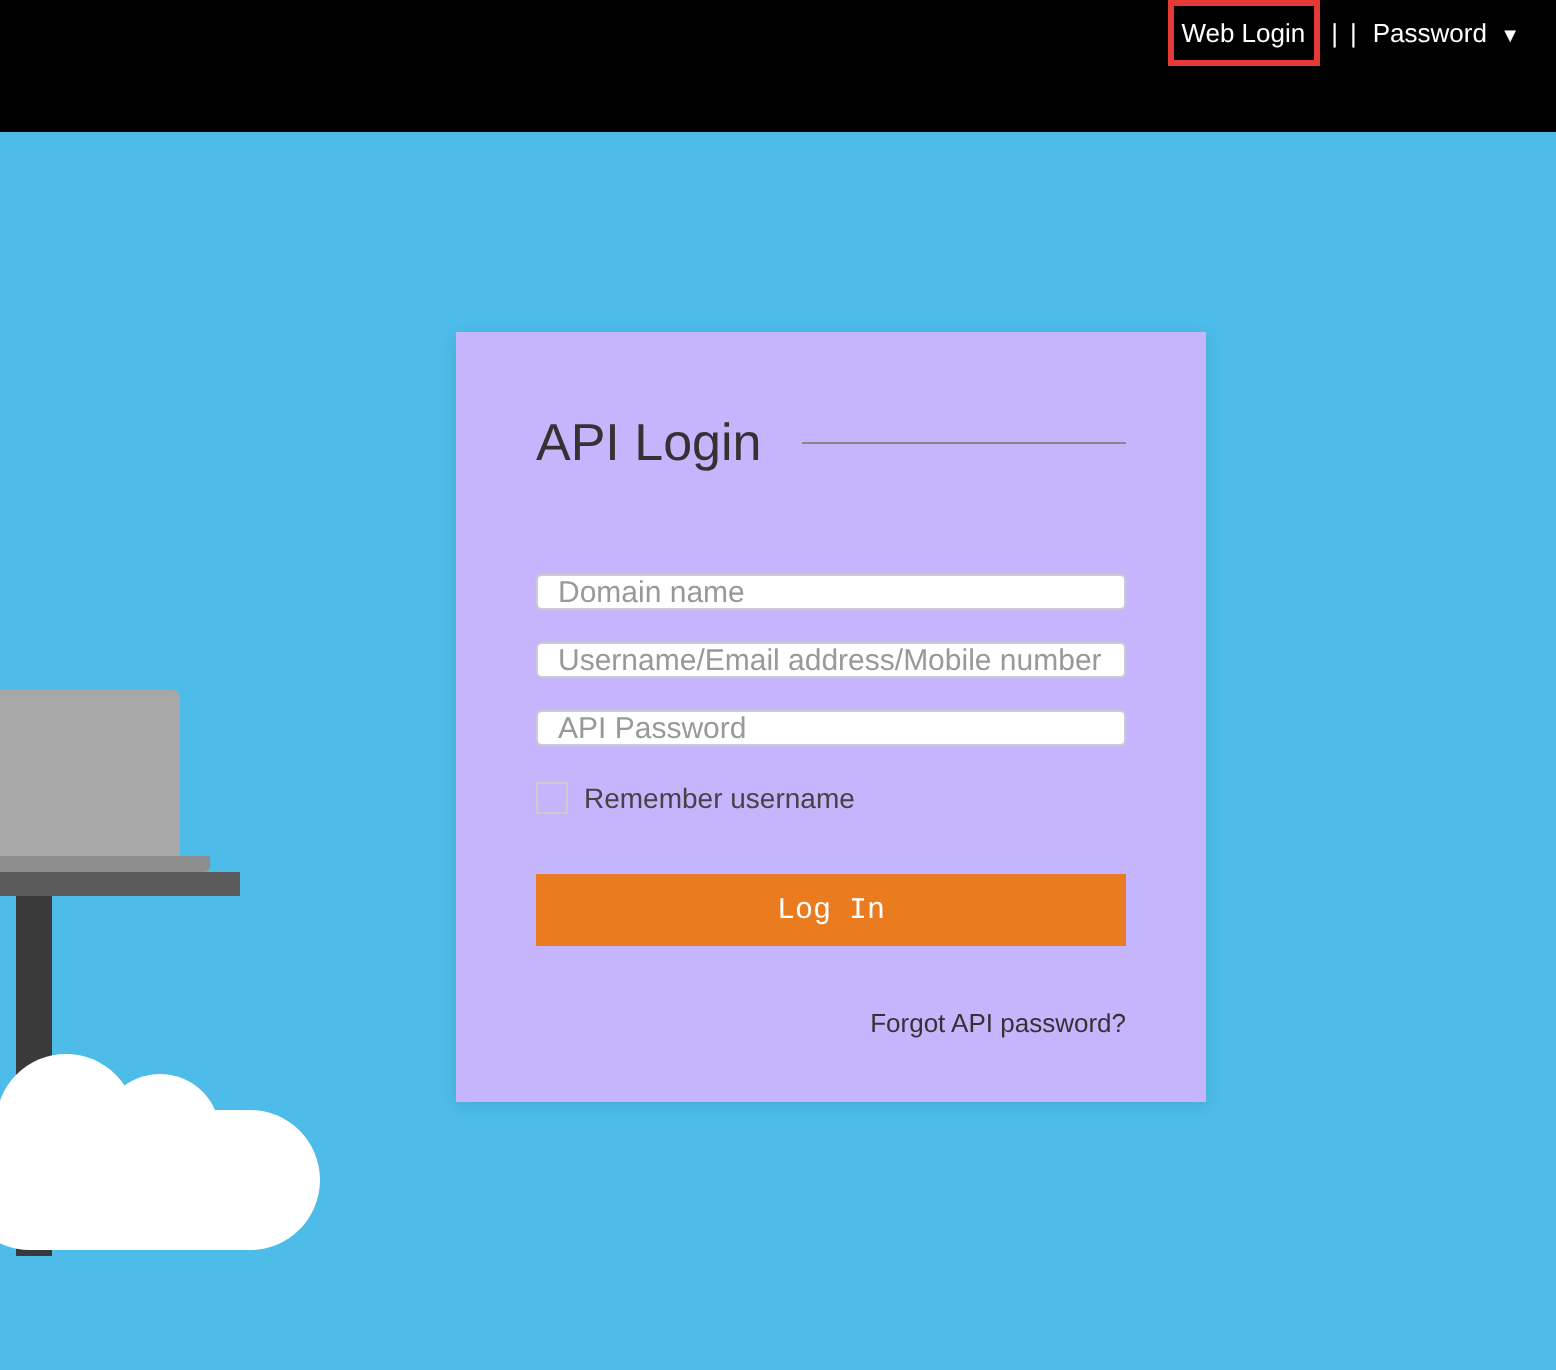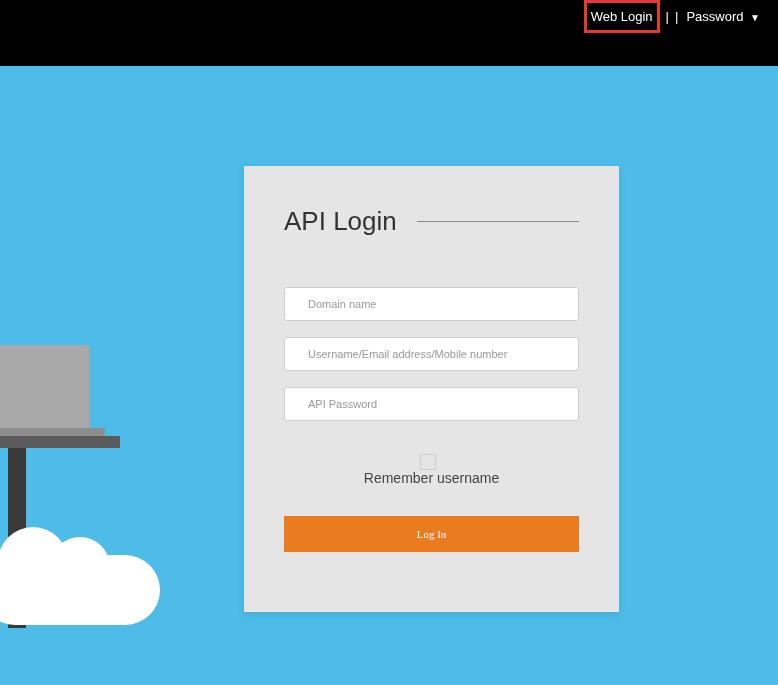--- a/index.html
+++ b/index.html
@@ -106,24 +106,24 @@
       left: 70px;
       top: -18px;
       width: 60px;
       height: 60px;
       background: #fff;
       border-radius: 50%;
     }
     
     .login-card {
       position: absolute;
-      left: 244px;
+      left: 228px;
       top: 100px;
       width: 375px;
-      background: #e5e5e5;
+      background: #c4b5fd;
       padding: 40px 40px 30px 40px;
       box-shadow: 0 2px 8px rgba(0,0,0,0.1);
     }
     
     .card-header {
       display: flex;
       align-items: center;
       margin-bottom: 50px;
     }
     .card-title {
@@ -133,57 +133,56 @@
       margin-right: 20px;
     }
     .title-line {
       flex: 1;
       height: 1px;
       background: #888;
     }
     
     .form-input {
       width: 100%;
-      height: 34px;
+      height: 18px;
       border: 1px solid #ccc;
       border-radius: 3px;
-      padding: 0 23px;
-      font-size: 11px;
+      padding: 0 10px;
+      font-size: 15px;
       color: #333;
       margin-bottom: 16px;
     }
     .form-input::placeholder { color: #999; }
     
     .remember-row {
       display: flex;
       align-items: center;
-      margin-top: 17px;
+      margin-top: 2px;
       margin-bottom: 30px;
-      flex-direction: column;
     }
     .checkbox {
       width: 16px;
       height: 16px;
       border: 1px solid #ccc;
       margin-right: 8px;
       cursor: pointer;
     }
     .remember-label {
       font-size: 14px;
       color: #444;
     }
     
     .login-btn {
       width: 100%;
       height: 36px;
       background: #ea7b1f;
       color: #fff;
       border: none;
-      font-size: 11px;
-      font-family: Liberation Serif, serif;
+      font-size: 15px;
+      font-family: Liberation Mono, monospace;
       cursor: pointer;
       margin-bottom: 30px;
     }
     
     .forgot-row {
       text-align: right;
     }
     .forgot-link {
       font-size: 13px;
       color: #333;
@@ -225,14 +224,17 @@
     <input type="text" class="form-input" placeholder="Username/Email address/Mobile number" style="">
     <input type="password" class="form-input" placeholder="API Password" style="">
 
     <div class="remember-row">
       <div class="checkbox"></div>
       <span class="remember-label">Remember username</span>
     </div>
 
     <button class="login-btn">Log In</button>
 
+    <div class="forgot-row">
+      <span class="forgot-link">Forgot API password?</span>
+    </div>
   </div>
 </div>
 
 </body></html>

